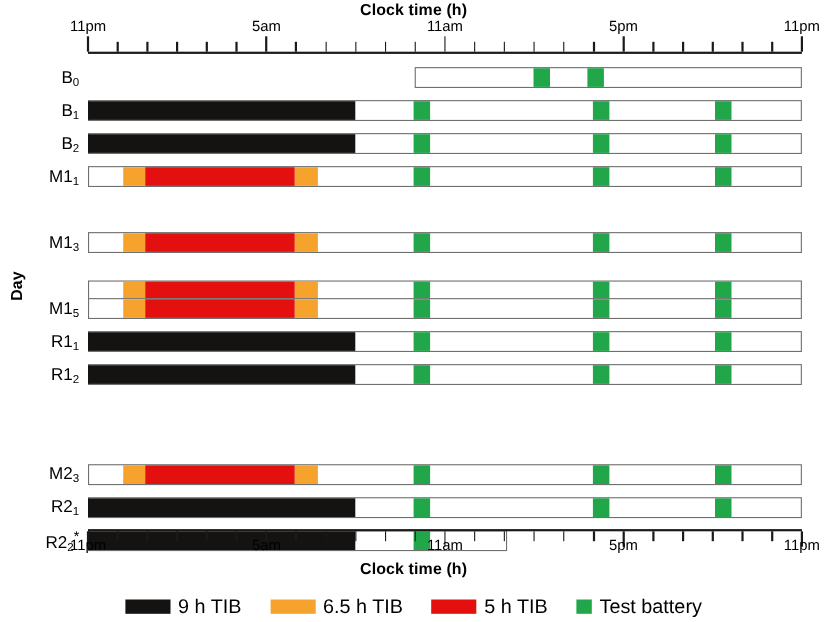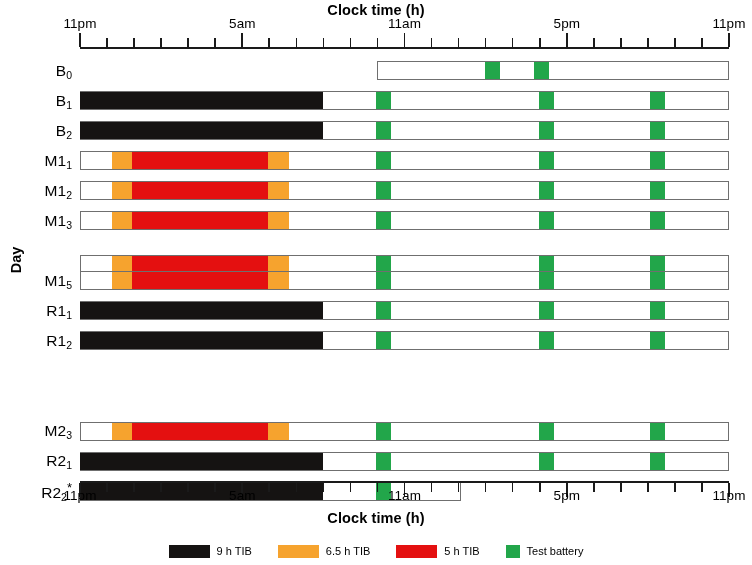--- a/index.html
+++ b/index.html
@@ -77,21 +77,21 @@
   #legend{
     position:absolute;left:0;top:540px;width:752px;height:22px;
     display:flex;align-items:center;justify-content:center;gap:26px;
   }
   .legend-item{display:flex;align-items:center;gap:7px;}
   .legend-swatch{display:block;height:13px;border:0;}
   .legend-swatch.black{width:41px;background:#151312;}
   .legend-swatch.orange{width:41px;background:#F6A32E;}
   .legend-swatch.red{width:41px;background:#E41010;}
   .legend-swatch.green{width:14px;background:#22A64A;}
-  .legend-text{font-size:11px;white-space:nowrap;}
+  .legend-text{font-size:18px;white-space:nowrap;}
 </style>
 </head>
 <body>
 
 <div id="chart-root">
 
   <div class="abs axis-title" id="title-top">Clock time (h)</div>
 
   <div class="abs" id="ylabel">Day</div>
 
@@ -152,31 +152,20 @@
         <div class="row-label" style="right: 680px;">B<sub>2</sub></div>
         <div class="bar" style="left: 80px; width: 649px; height: 19px;">
           <div class="seg black" style="left: -1.3px; width: 243.375px;"></div>
           <div class="seg green" style="left: 294.806px; width: 14.8729px;"></div>
           <div class="seg green" style="left: 458.408px; width: 14.8729px;"></div>
           <div class="seg green" style="left: 569.279px; width: 14.8729px;"></div>
         </div>
       </div>
       <div class="row" style="top: 151.15px; left: 0px; width: 752px;">
         <div class="row-label" style="right: 680px;">M1<sub>1</sub></div>
-        <div class="bar" style="left: 80px; width: 649px; height: 19px;">
-          <div class="seg orange" style="left: 31.15px; width: 20.2812px;"></div>
-          <div class="seg red" style="left: 51.4312px; width: 135.208px;"></div>
-          <div class="seg orange" style="left: 186.64px; width: 21.6333px;"></div>
-          <div class="seg green" style="left: 294.806px; width: 14.8729px;"></div>
-          <div class="seg green" style="left: 458.408px; width: 14.8729px;"></div>
-          <div class="seg green" style="left: 569.279px; width: 14.8729px;"></div>
-        </div>
-      </div>
-      <div class="row" style="top: 181.2px; left: 0px; width: 752px;">
-        <div class="row-label" style="right: 680px;">M1<sub>2</sub></div>
         <div class="bar" style="left: 80px; width: 649px; height: 19px;">
           <div class="seg orange" style="left: 31.15px; width: 20.2812px;"></div>
           <div class="seg red" style="left: 51.4312px; width: 135.208px;"></div>
           <div class="seg orange" style="left: 186.64px; width: 21.6333px;"></div>
           <div class="seg green" style="left: 294.806px; width: 14.8729px;"></div>
           <div class="seg green" style="left: 458.408px; width: 14.8729px;"></div>
           <div class="seg green" style="left: 569.279px; width: 14.8729px;"></div>
         </div>
       </div>
       <div class="row" style="top: 211.25px; left: 0px; width: 752px;">

